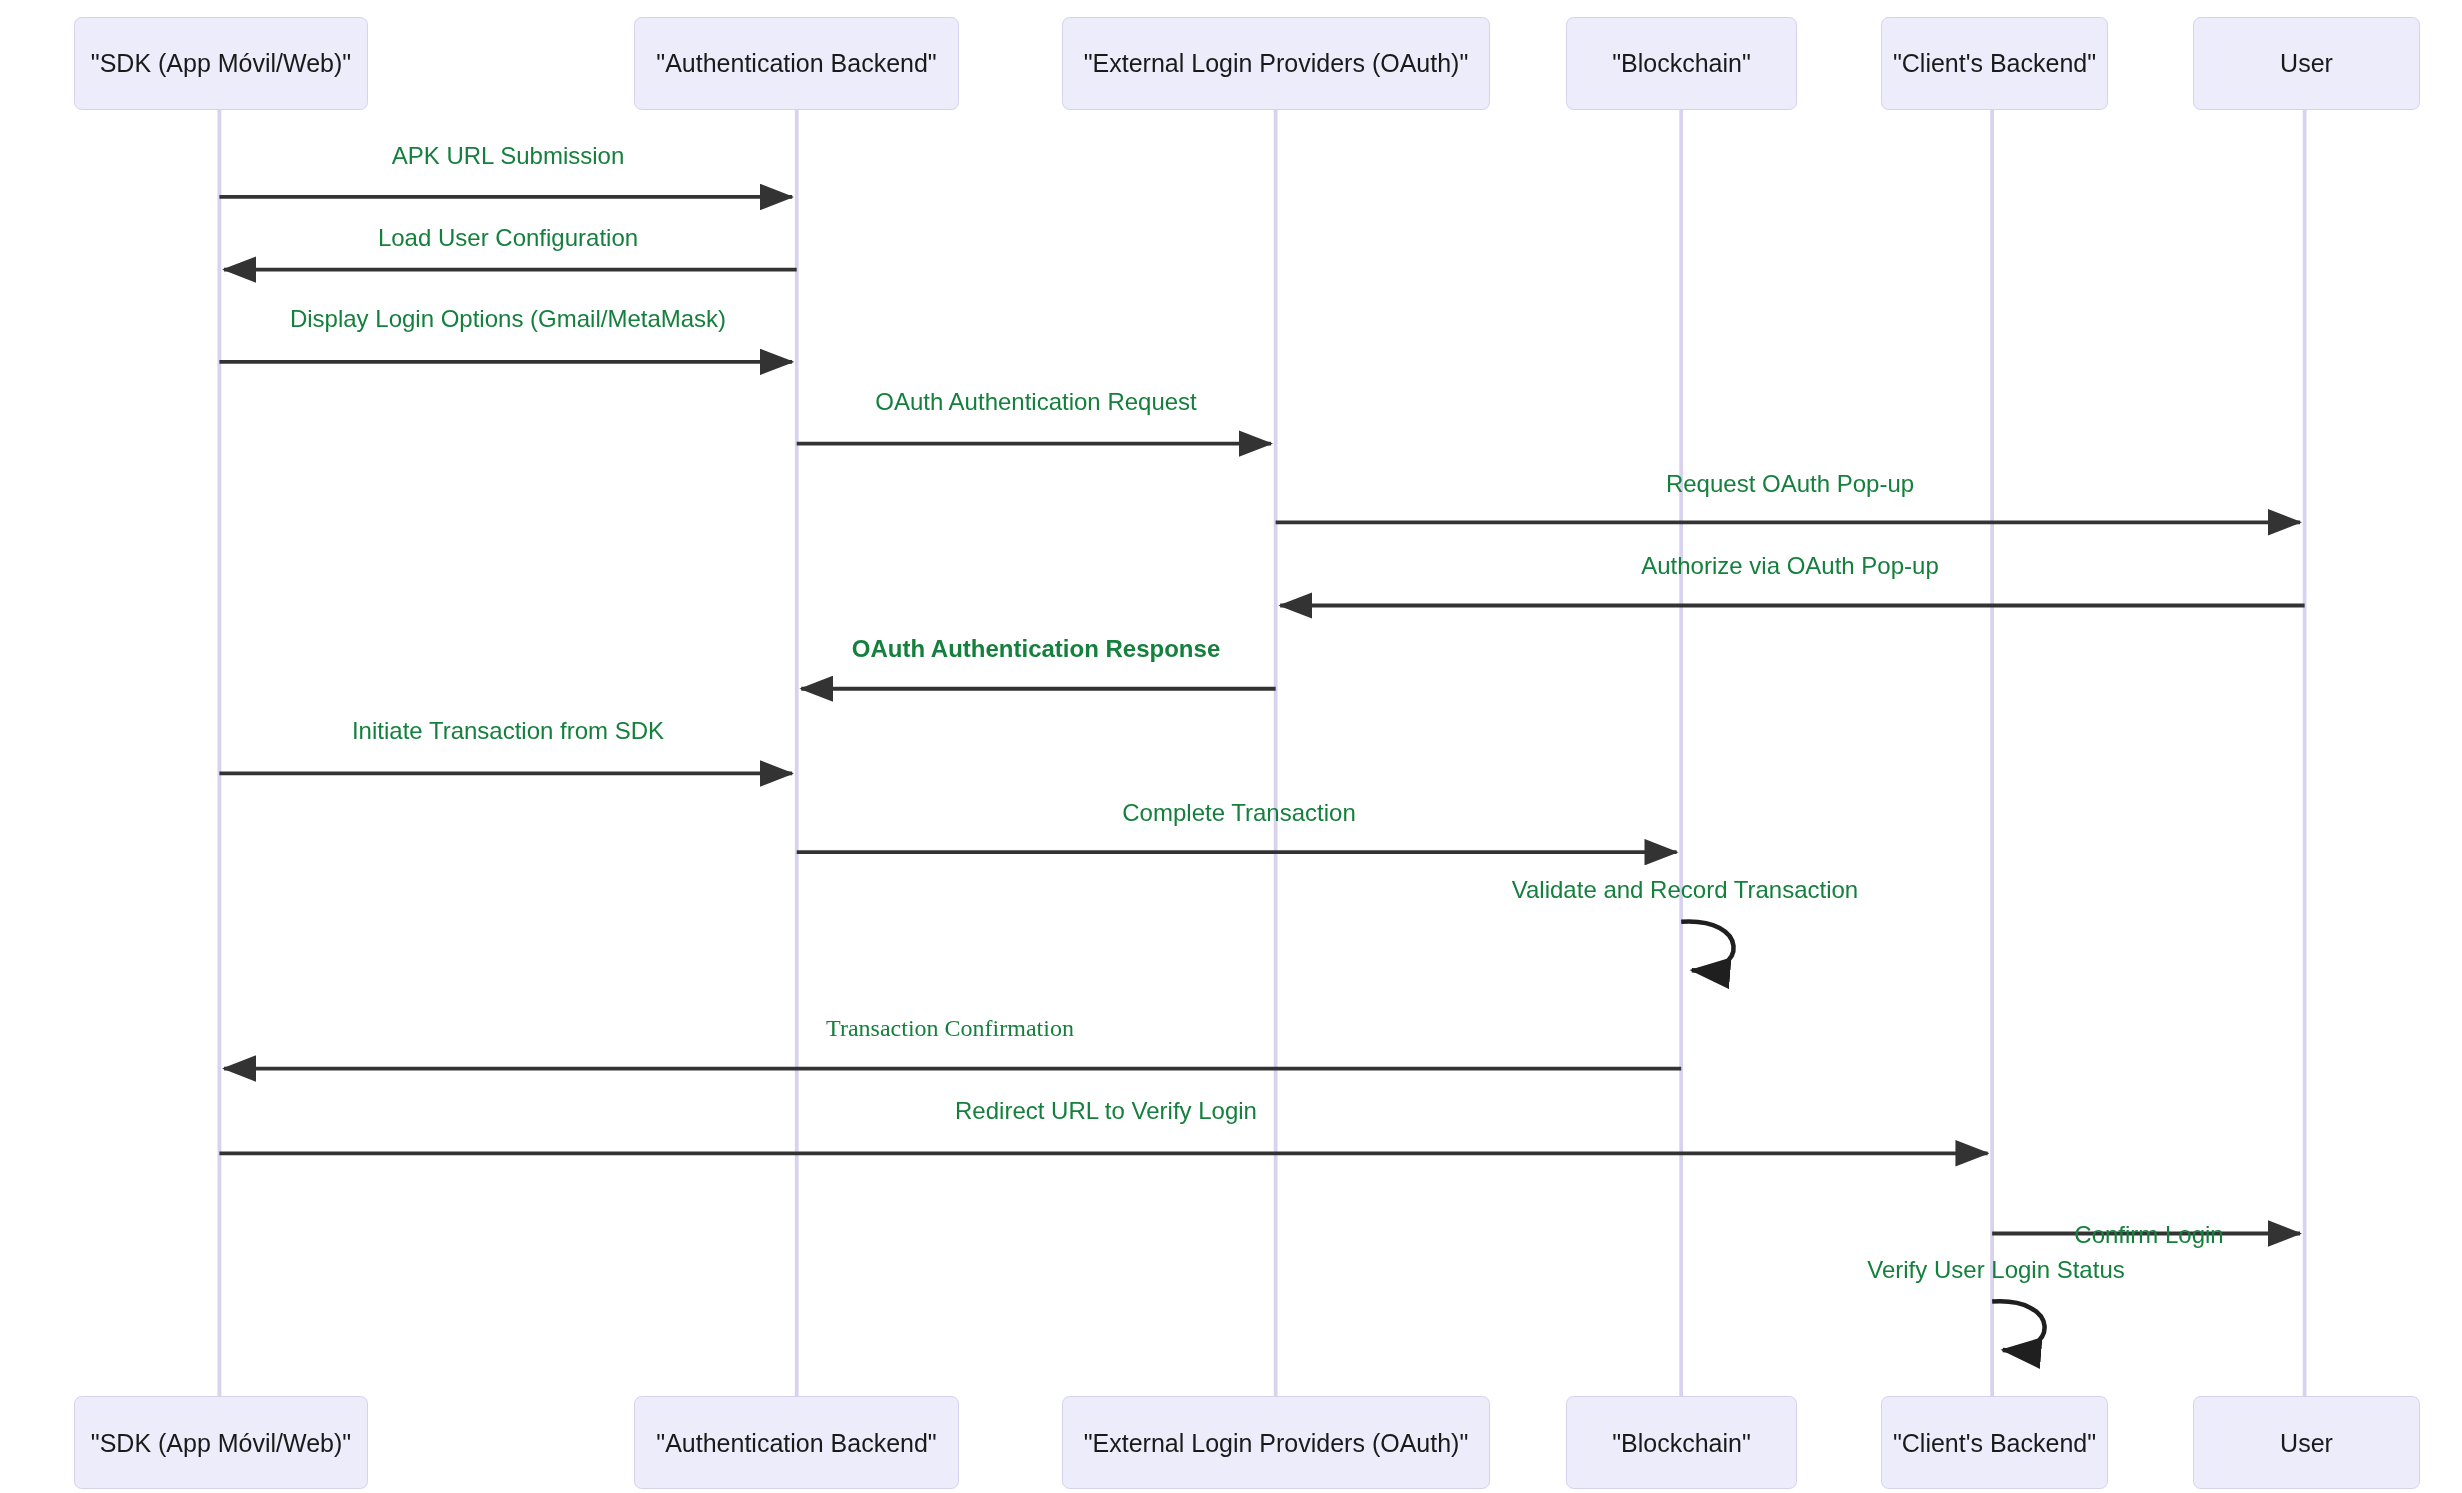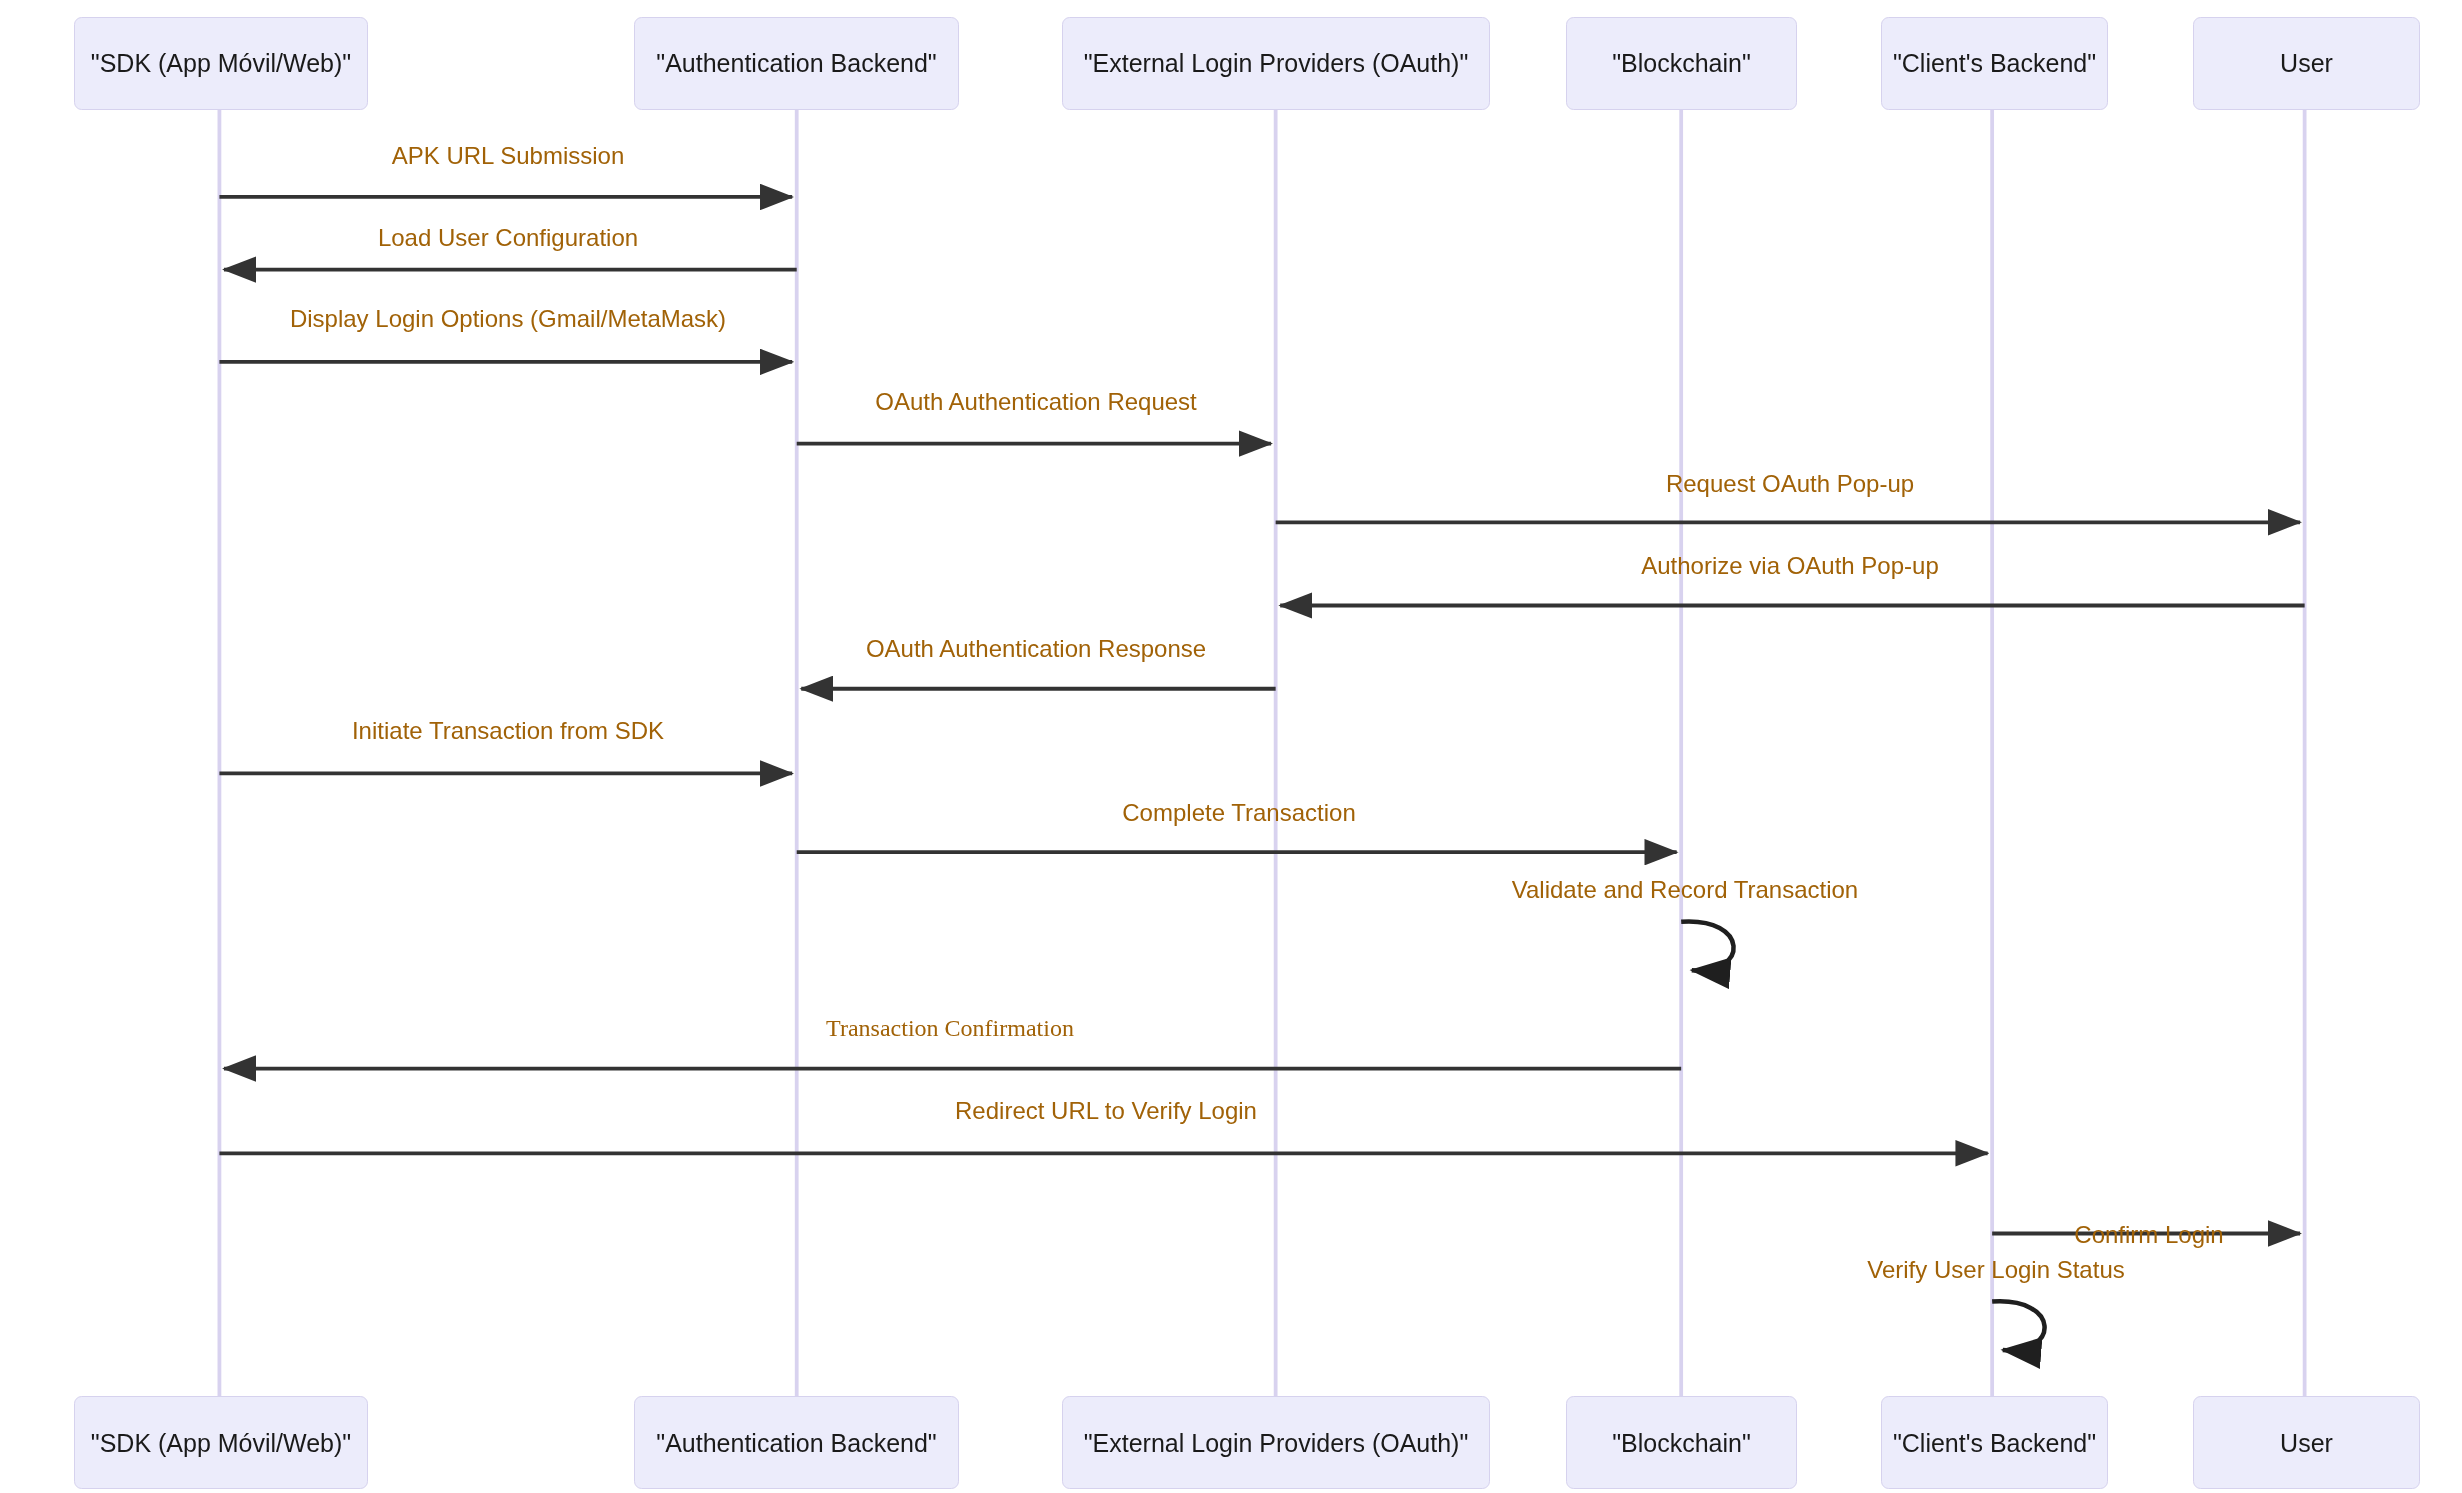--- a/index.html
+++ b/index.html
@@ -46,21 +46,21 @@
     font-size: 25px;
     color: #1a1a1a;
     line-height: 1.2;
     padding: 0 12px;
     white-space: nowrap;
   }
   .msg-label {
     position: absolute;
     font-family: "Liberation Sans", "DejaVu Sans", sans-serif;
     font-size: 24px;
-    color: #a16207;
+    color: #15803d;
     white-space: nowrap;
     transform: translateX(-50%);
     line-height: 1;
   }
   .arrow-line {
     stroke: #333333;
     stroke-width: 5;
     fill: none;
   }
   .selfloop {
@@ -150,21 +150,21 @@
       </div>
     </div>
 
   <div id="message-labels">
       <div class="msg-label" style="left: 508px; top: 144px;">APK URL Submission</div>
       <div class="msg-label" style="left: 508px; top: 226px;">Load User Configuration</div>
       <div class="msg-label" style="left: 508px; top: 307px;">Display Login Options (Gmail/MetaMask)</div>
       <div class="msg-label" style="left: 1036px; top: 390px;">OAuth Authentication Request</div>
       <div class="msg-label" style="left: 1790px; top: 472px;">Request OAuth Pop-up</div>
       <div class="msg-label" style="left: 1790px; top: 554px;">Authorize via OAuth Pop-up</div>
-      <div class="msg-label" style="left: 1036px; top: 637px;">OAuth Authentication Response</div>
+      <div class="msg-label" style="left: 1036px; top: 637px; font-weight: bold;">OAuth Authentication Response</div>
       <div class="msg-label" style="left: 508px; top: 719px; text-align: center;">Initiate Transaction from SDK</div>
       <div class="msg-label" style="left: 1239px; top: 801px;">Complete Transaction</div>
       <div class="msg-label" style="left: 1685px; top: 878px; text-align: right;">Validate and Record Transaction</div>
       <div class="msg-label" style="left: 950px; top: 1016px; font-family: Liberation Serif, serif;">Transaction Confirmation</div>
       <div class="msg-label" style="left: 1106px; top: 1099px;">Redirect URL to Verify Login</div>
       <div class="msg-label" style="left: 2149px; top: 1180px; margin-top: 43px;">Confirm Login</div>
       <div class="msg-label" style="left: 1996px; top: 1258px;">Verify User Login Status</div>
     </div>
 
 </div>

